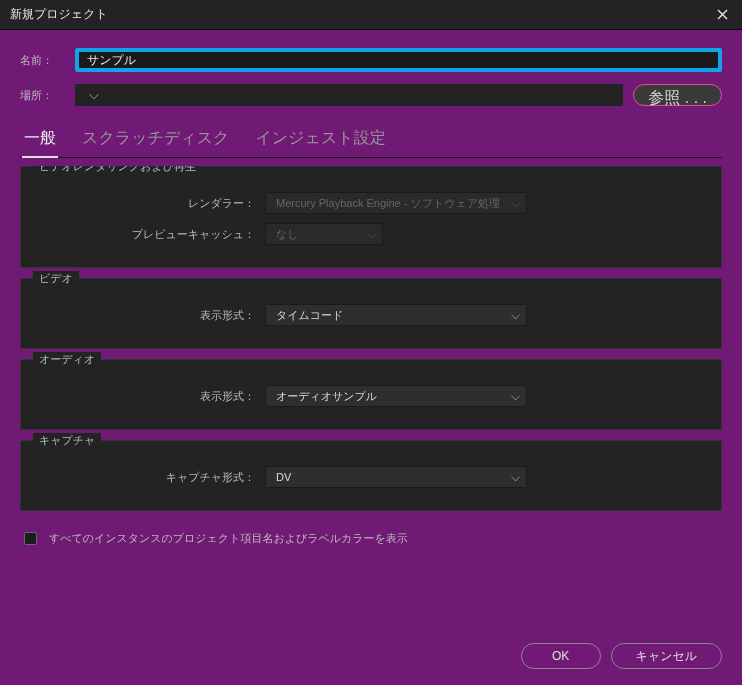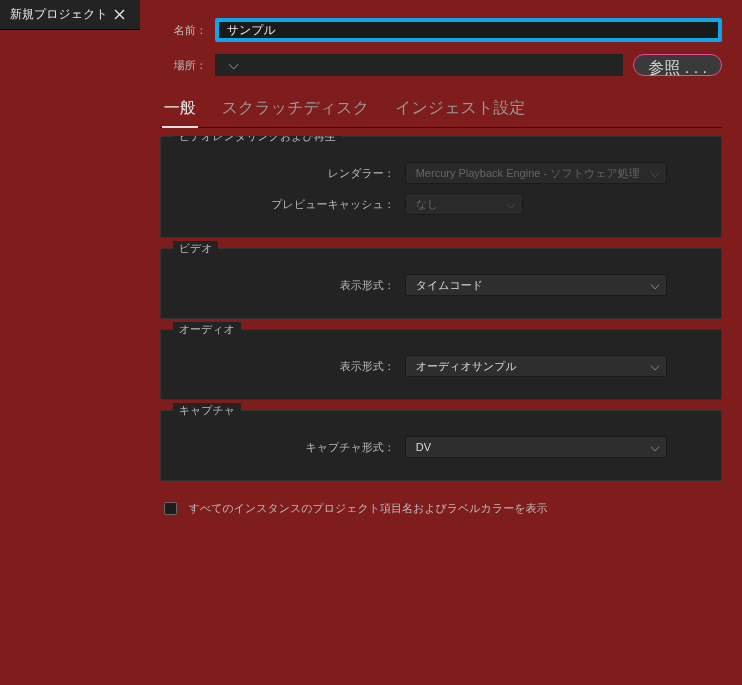--- a/index.html
+++ b/index.html
@@ -8,23 +8,23 @@
     font-family: "Yu Gothic UI", "Meiryo", sans-serif;
     font-size: 12px;
     color: #c7c7c7;
     width: 742px;
     height: 685px;
     overflow: hidden;
   }
   .dialog {
     width: 742px;
     height: 685px;
-    background: #7f1d1d;
-    display: flex;
-    flex-direction: row;
+    background: #701a75;
+    display: flex;
+    flex-direction: column;
   }
   .titlebar {
     height: 30px;
     display: flex;
     align-items: center;
     justify-content: space-between;
     padding: 0 8px 0 10px;
     border-bottom: 1px solid #000;
     background: #232323;
   }
@@ -34,21 +34,21 @@
     display: flex; align-items: center; justify-content: center;
     color: #e8e8e8; cursor: pointer;
   }
   .content {
     flex: 1;
     padding: 18px 20px 10px 20px;
     display: flex;
     flex-direction: column;
   }
   .row { display: flex; align-items: center; margin-bottom: 12px; }
-  .row .lbl { width: 55px; text-align: right; padding-right: 8px; color: #bdbdbd; font-size: 11px; }
+  .row .lbl { width: 55px; text-align: left; padding-right: 8px; color: #bdbdbd; font-size: 11px; }
   .text-input {
     flex: 1;
     background: #1a1a1a;
     border: 4px solid #0ea5e9;
     color: #e8e8e8;
     padding: 4px 8px;
     font-size: 12px;
     height: 24px;
     border-radius: 2px;
   }
@@ -273,13 +273,17 @@
       </div>
 
       <div class="checkbox-row">
         <div class="checkbox"></div>
         <div style="font-size:11px;color:#bdbdbd;">すべてのインスタンスのプロジェクト項目名およびラベルカラーを表示</div>
       </div>
 
     </div>
   </div>
 
+  <div class="footer">
+    <button class="btn">OK</button>
+    <button class="btn">キャンセル</button>
+  </div>
 </div>
 
 </body></html>

